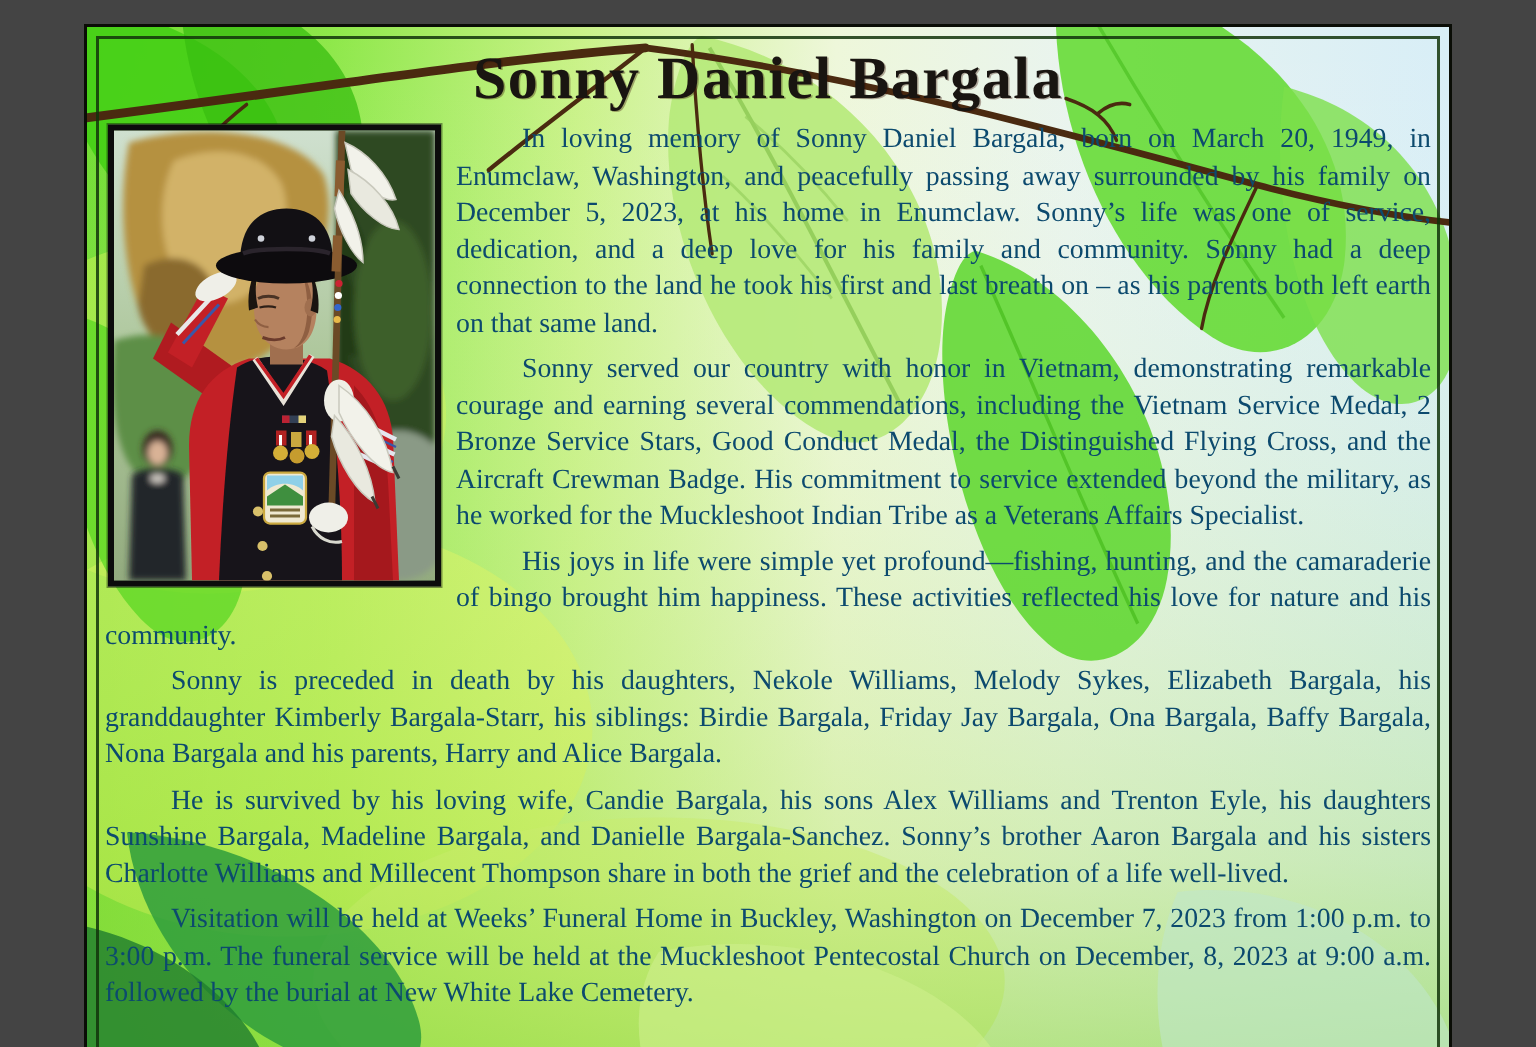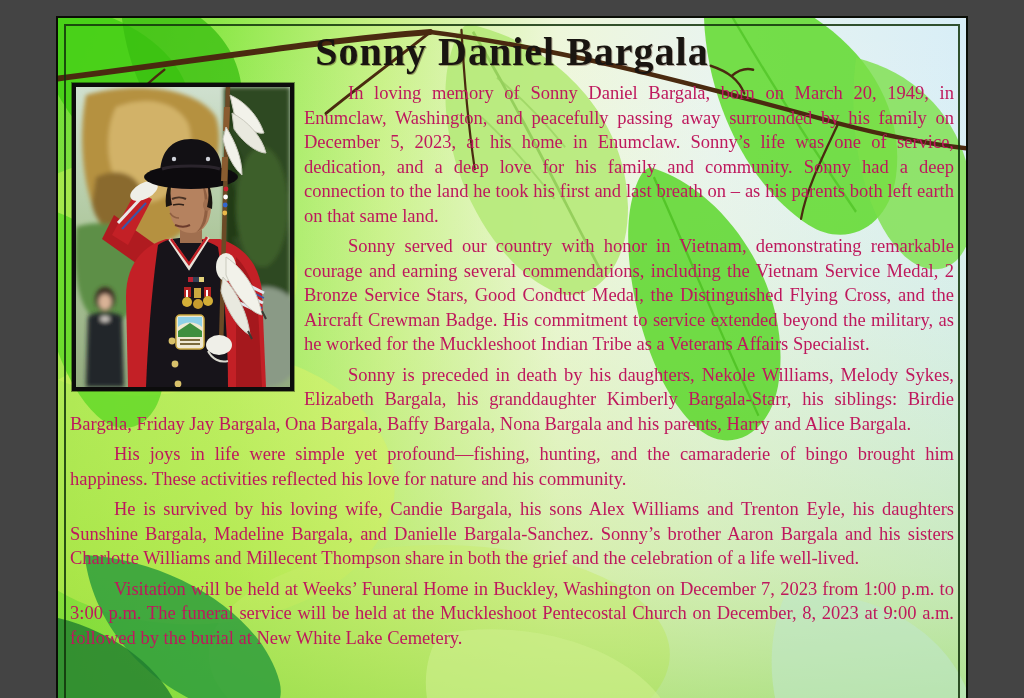--- a/index.html
+++ b/index.html
@@ -42,21 +42,21 @@
     background:#7d9a6c;
     box-shadow:0 0 0 1px rgba(0,0,0,0.4);
   }
   .photo-frame svg { display:block; width:100%; height:100%; }
   p.obit {
     margin:0 0 6px 0;
     font-size:18.5px;
     line-height:24.5px;
     text-align:justify;
     text-indent:44px;
-    color:#be185d;
+    color:#0c4a6e;
   }
 </style>
 </head>
 <body>
 
 <div class="page">
 
   <svg class="bg-art" viewBox="0 0 1024 698" preserveAspectRatio="none" aria-hidden="true">
     <defs>
       <linearGradient id="base" x1="0" y1="0" x2="1" y2="0">
@@ -232,19 +232,19 @@
           <path d="M186,224 L190,232 M172,244 L176,252" stroke="#3a3a34" stroke-width="2"></path>
 
           <ellipse cx="143" cy="258" rx="13" ry="10" fill="#efefe8"></ellipse>
           <path d="M132,264 C136,272 144,276 152,274" stroke="#d9d9cf" stroke-width="2" fill="none"></path>
         </g>
       </svg>
     </div>
 
     <p class="obit">In loving memory of Sonny Daniel Bargala, born on March 20, 1949, in Enumclaw, Washington, and peacefully passing away surrounded by his family on December 5, 2023, at his home in Enumclaw. Sonny’s life was one of service, dedication, and a deep love for his family and community. Sonny had a deep connection to the land he took his first and last breath on – as his parents both left earth on that same land.</p>
     <p class="obit">Sonny served our country with honor in Vietnam, demonstrating remarkable courage and earning several commendations, including the Vietnam Service Medal, 2 Bronze Service Stars, Good Conduct Medal, the Distinguished Flying Cross, and the Aircraft Crewman Badge. His commitment to service extended beyond the military, as he worked for the Muckleshoot Indian Tribe as a Veterans Affairs Specialist.</p>
+    <p class="obit">His joys in life were simple yet profound—fishing, hunting, and the camaraderie of bingo brought him happiness. These activities reflected his love for nature and his community.</p>
     <p class="obit">Sonny is preceded in death by his daughters, Nekole Williams, Melody Sykes, Elizabeth Bargala, his granddaughter Kimberly Bargala-Starr, his siblings: Birdie Bargala, Friday Jay Bargala, Ona Bargala, Baffy Bargala, Nona Bargala and his parents, Harry and Alice Bargala.</p>
-    <p class="obit">His joys in life were simple yet profound—fishing, hunting, and the camaraderie of bingo brought him happiness. These activities reflected his love for nature and his community.</p>
     <p class="obit">He is survived by his loving wife, Candie Bargala, his sons Alex Williams and Trenton Eyle, his daughters Sunshine Bargala, Madeline Bargala, and Danielle Bargala-Sanchez. Sonny’s brother Aaron Bargala and his sisters Charlotte Williams and Millecent Thompson share in both the grief and the celebration of a life well-lived.</p>
     <p class="obit">Visitation will be held at Weeks’ Funeral Home in Buckley, Washington on December 7, 2023 from 1:00 p.m. to 3:00 p.m. The funeral service will be held at the Muckleshoot Pentecostal Church on December, 8, 2023 at 9:00 a.m. followed by the burial at New White Lake Cemetery.</p>
 
   </div>
 </div>
 
 </body></html>

